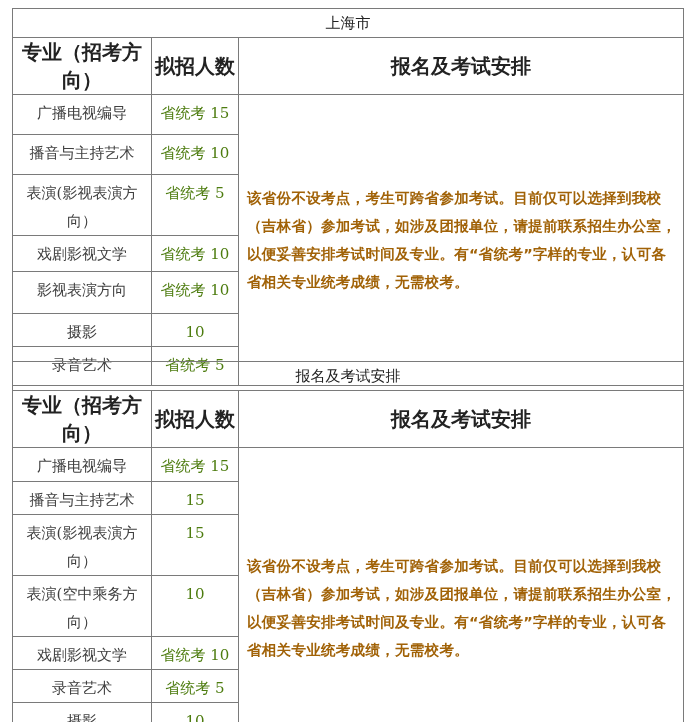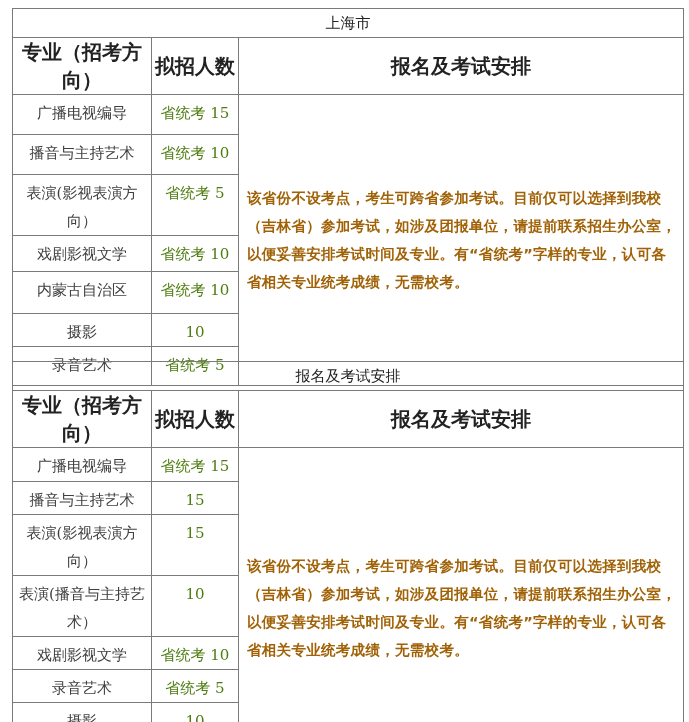--- a/index.html
+++ b/index.html
@@ -48,21 +48,21 @@
       </tr>
       <tr style="height:56px">
         <td class="name">表演(影视表演方向）</td>
         <td class="quota">省统考 5</td>
       </tr>
       <tr style="height:36px">
         <td class="name">戏剧影视文学</td>
         <td class="quota">省统考 10</td>
       </tr>
       <tr style="height:42px">
-        <td class="name">内蒙古自治区</td>
+        <td class="name">影视表演方向</td>
         <td class="quota">省统考 10</td>
       </tr>
       <tr style="height:29px">
         <td class="name">摄影</td>
         <td class="quota">10</td>
       </tr>
       <tr style="height:39px">
         <td class="name">录音艺术</td>
         <td class="quota">省统考 5</td>
       </tr>
@@ -91,21 +91,21 @@
       </tr>
       <tr style="height:30px">
         <td class="name">播音与主持艺术</td>
         <td class="quota">15</td>
       </tr>
       <tr style="height:56px">
         <td class="name">表演(影视表演方向）</td>
         <td class="quota">15</td>
       </tr>
       <tr style="height:56px">
-        <td class="name">表演(播音与主持艺术）</td>
+        <td class="name">表演(空中乘务方向）</td>
         <td class="quota">10</td>
       </tr>
       <tr style="height:29px">
         <td class="name">戏剧影视文学</td>
         <td class="quota">省统考 10</td>
       </tr>
       <tr style="height:29px">
         <td class="name">录音艺术</td>
         <td class="quota">省统考 5</td>
       </tr>

